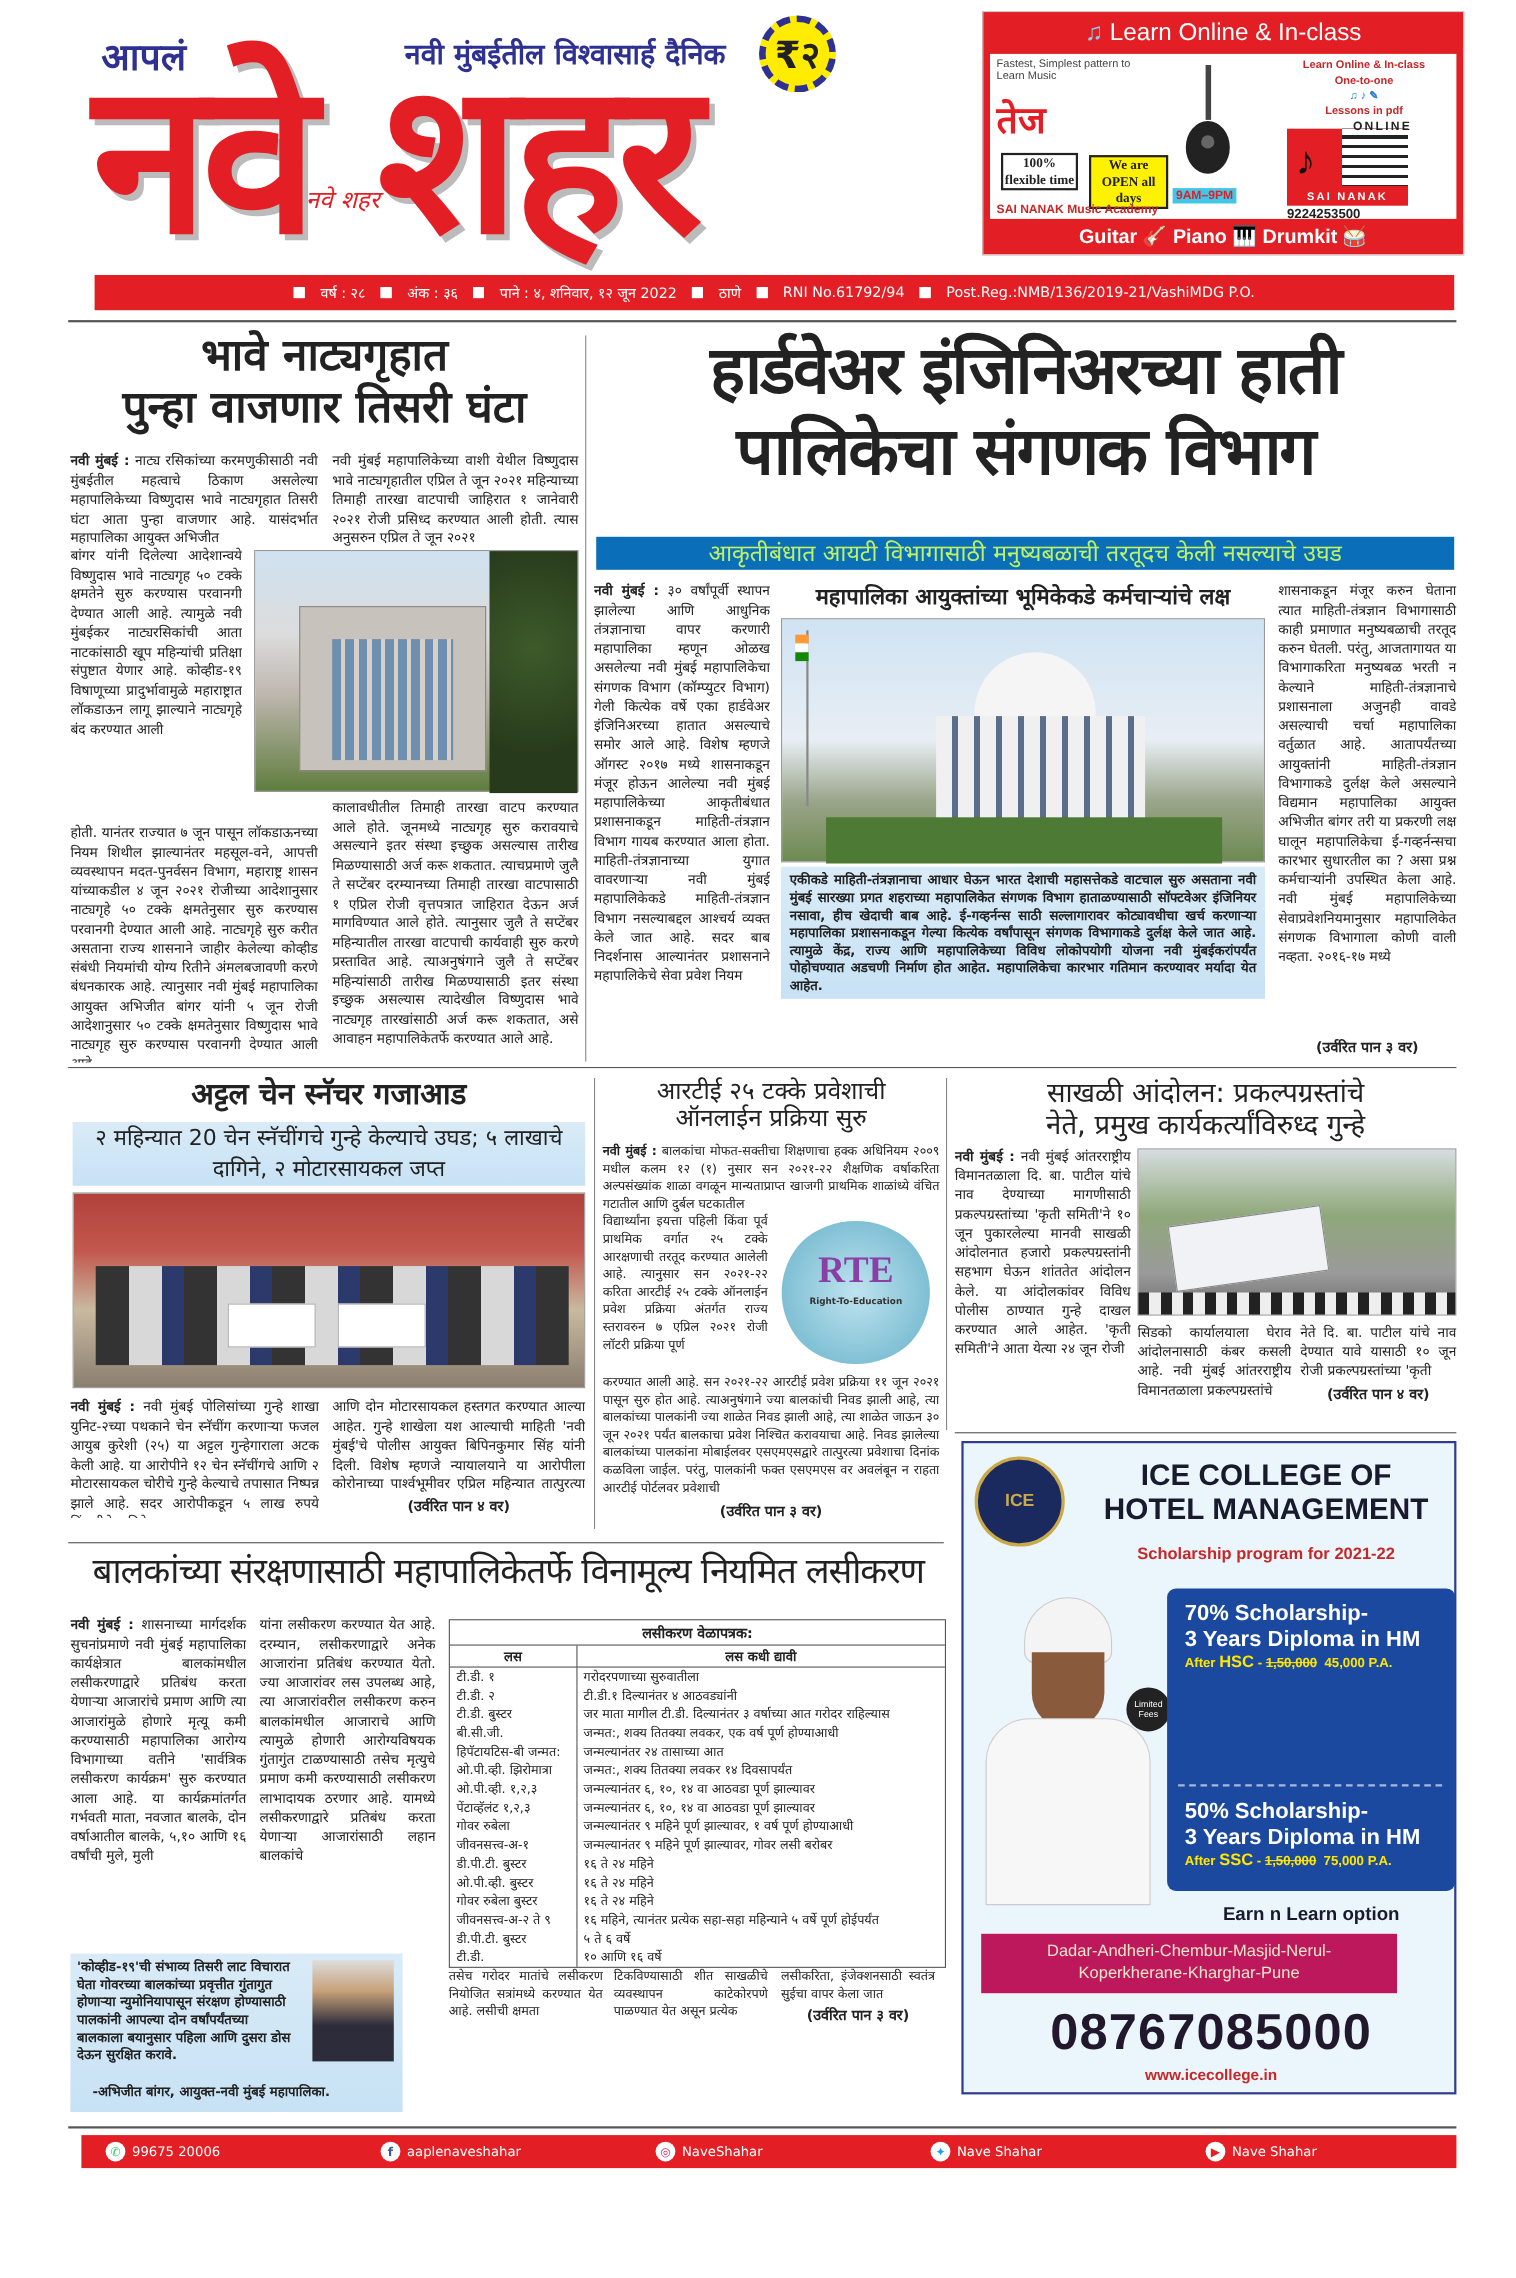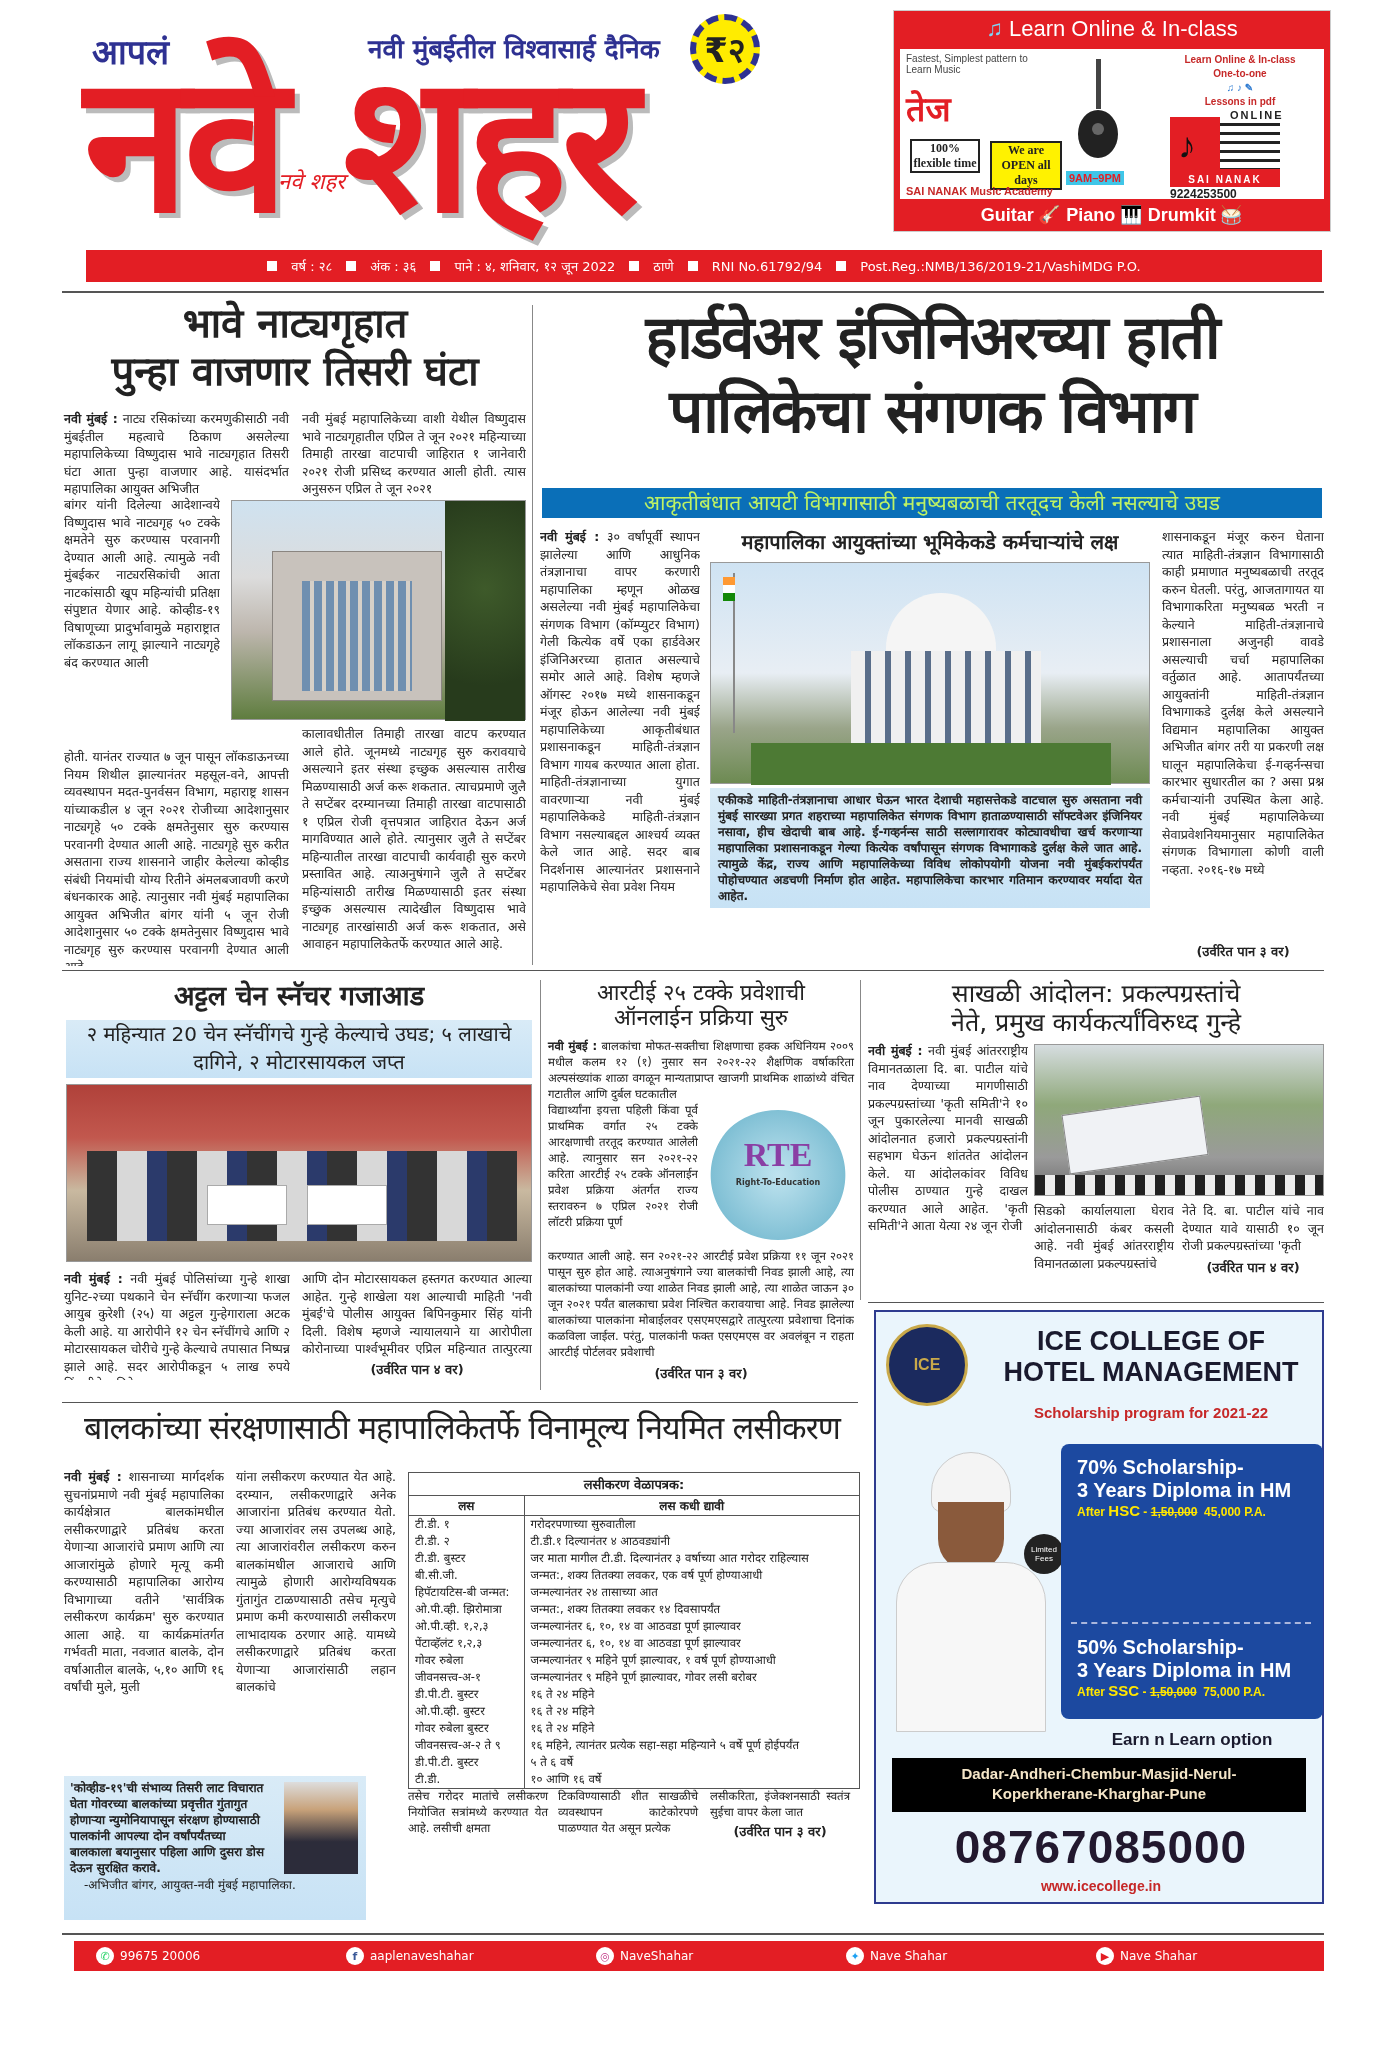--- a/index.html
+++ b/index.html
@@ -201,33 +201,33 @@
       <div class="sch-sub"><span>After</span> <span style="font-size:15px">HSC</span> - <span class="strike">1,50,000</span> &nbsp;<span>45,000 P.A.</span></div>
     </div>
     <div style="position:absolute;left:10px;top:178px;width:240px;border-top:2px dashed #aab6dc"></div>
     <div style="position:absolute;left:16px;top:192px">
       <div class="sch">50% Scholarship-</div>
       <div class="sch">3 Years Diploma in HM</div>
       <div class="sch-sub"><span>After</span> <span style="font-size:15px">SSC</span> - <span class="strike">1,50,000</span> &nbsp;<span>75,000 P.A.</span></div>
     </div>
   </div>
   <div class="abs" style="left:185px;top:418px;width:262px;text-align:center;font-size:17px;font-weight:bold;color:#1a1a2e">Earn n Learn option</div>
-  <div class="abs" style="left:16px;top:446px;width:414px;height:54px;background:#000000;color:#f5e6c8;font-size:15px;font-weight:bold;text-align:center;padding:6px 30px;line-height:20px">Dadar-Andheri-Chembur-Masjid-Nerul-Koperkherane-Kharghar-Pune</div>
+  <div class="abs" style="left:16px;top:446px;width:378px;height:54px;background:#be185d;color:#f5e6c8;font-size:15px;font-weight:normal;text-align:center;padding:6px 30px;line-height:20px">Dadar-Andheri-Chembur-Masjid-Nerul-Koperkherane-Kharghar-Pune</div>
   <div class="abs" style="left:10px;top:508px;width:430px;text-align:center;font-size:46px;font-weight:bold;color:#22182e;letter-spacing:1px">08767085000</div>
   <div class="abs" style="left:10px;top:566px;width:430px;text-align:center;font-size:14px;font-weight:bold;color:#c62828">www.icecollege.in</div>
 </div>
 
 <div class="abs hr" style="left:62px;top:1402px;width:796px;height:1px"></div>
 <div class="abs" style="left:64px;top:1410px;width:796px;height:520px">
   <div class="h1" style="font-size:32px;font-weight:normal;letter-spacing:-1px;white-space:nowrap">बालकांच्या संरक्षणासाठी महापालिकेतर्फे विनामूल्य नियमित लसीकरण</div>
   <div class="body-text abs" style="left:0;top:58px;width:160px;height:300px;overflow:hidden"><b>नवी मुंबई :</b> <span>शासनाच्या मार्गदर्शक सुचनांप्रमाणे नवी मुंबई महापालिका कार्यक्षेत्रात बालकांमधील लसीकरणाद्वारे प्रतिबंध करता येणाऱ्या आजारांचे प्रमाण आणि त्या आजारांमुळे होणारे मृत्यू कमी करण्यासाठी महापालिका आरोग्य विभागाच्या वतीने 'सार्वत्रिक लसीकरण कार्यक्रम' सुरु करण्यात आला आहे. या कार्यक्रमांतर्गत गर्भवती माता, नवजात बालके, दोन वर्षाआतील बालके, ५,१० आणि १६ वर्षांची मुले, मुली</span></div>
   <div class="body-text abs" style="left:172px;top:58px;width:160px;height:300px;overflow:hidden">यांना लसीकरण करण्यात येत आहे. दरम्यान, लसीकरणाद्वारे अनेक आजारांना प्रतिबंध करण्यात येतो. ज्या आजारांवर लस उपलब्ध आहे, त्या आजारांवरील लसीकरण करुन बालकांमधील आजाराचे आणि त्यामुळे होणारी आरोग्यविषयक गुंतागुंत टाळण्यासाठी तसेच मृत्युचे प्रमाण कमी करण्यासाठी लसीकरण लाभादायक ठरणार आहे. यामध्ये लसीकरणाद्वारे प्रतिबंध करता येणाऱ्या आजारांसाठी लहान बालकांचे</div>
   <div class="abs lightblue" style="left:0;top:366px;width:302px;height:144px;padding:4px 6px">
     <div style="width:196px;font-size:12px;font-weight:bold;line-height:16px">'कोव्हीड-१९'ची संभाव्य तिसरी लाट विचारात घेता गोवरच्या बालकांच्या प्रवृत्तीत गुंतागुत होणाऱ्या न्युमोनियापासून संरक्षण होण्यासाठी पालकांनी आपल्या दोन वर्षांपर्यंतच्या बालकाला बयानुसार पहिला आणि दुसरा डोस देऊन सुरक्षित करावे.</div>
-    <div style="font-size:12px;font-weight:normal;margin-top:0;padding-left:14px">-अभिजीत बांगर, आयुक्त-नवी मुंबई महापालिका.</div>
+    <div style="font-size:12px;font-weight:bold;margin-top:16px;padding-left:14px">-अभिजीत बांगर, आयुक्त-नवी मुंबई महापालिका.</div>
     <div style="position:absolute;right:8px;top:6px;width:74px;height:92px;background:linear-gradient(#ddd 0,#c8a27a 30%,#2c2c3a 65%,#2c2c3a 100%)"></div>
   </div>
   <div class="abs" style="left:344px;top:62px;width:452px;border:1px solid #555;background:#fff">
     <div style="text-align:center;font-weight:bold;font-size:13px;border-bottom:1px solid #555;padding:2px">लसीकरण वेळापत्रक:</div>
     <table>
       <thead>
           <tr>
         <th style="width:115px;border-right:1px solid #555">लस</th>
         <th>लस कधी द्यावी</th>
       </tr>

